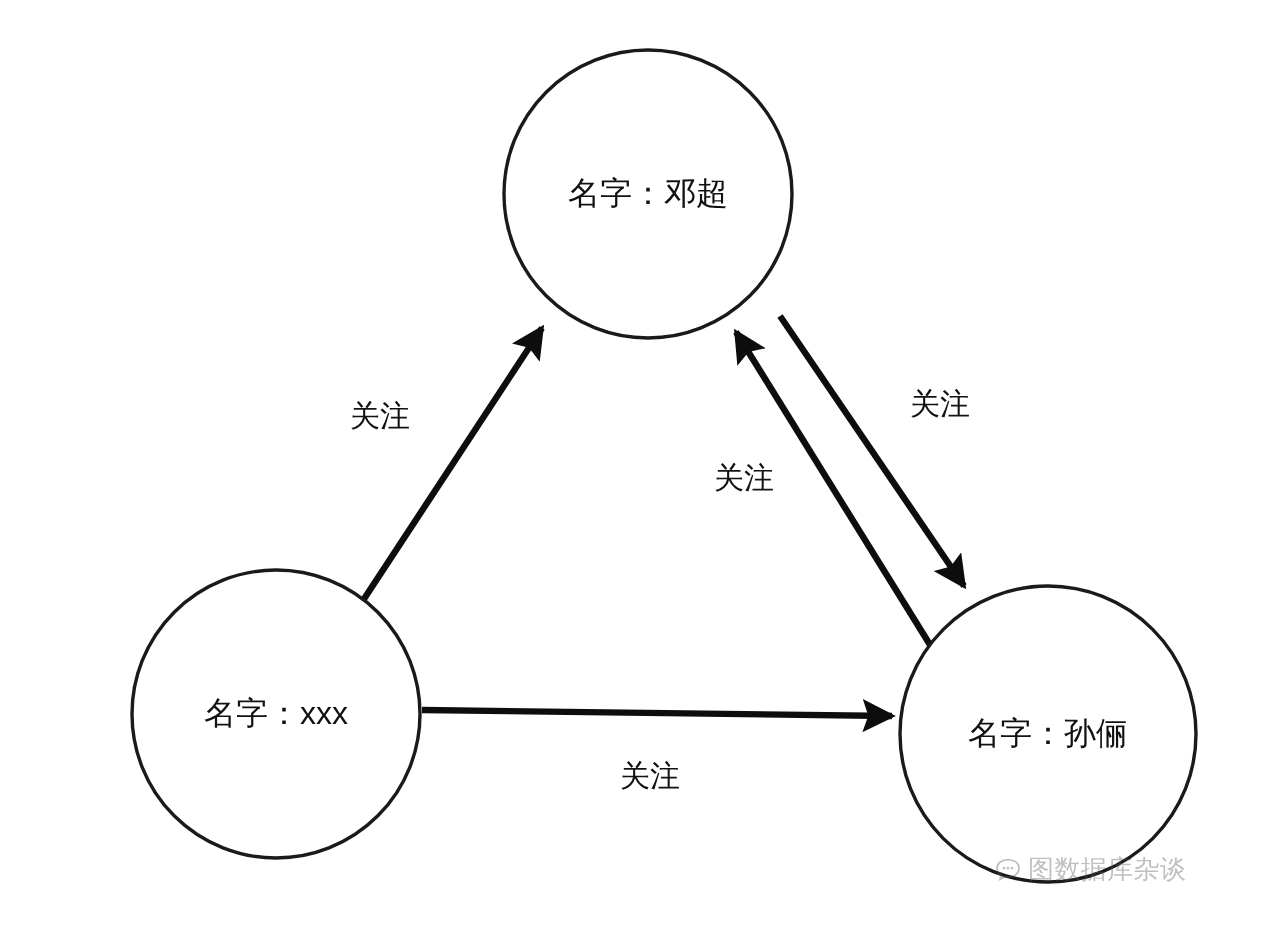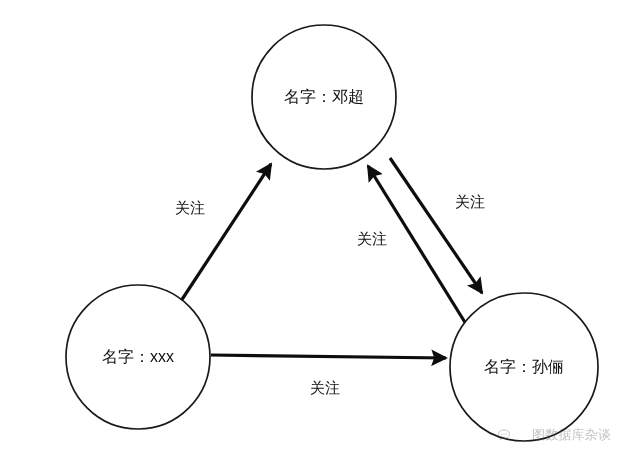--- a/index.html
+++ b/index.html
@@ -55,21 +55,21 @@
     text-anchor: middle;
     dominant-baseline: middle;
     font-weight: 500;
   }
   .watermark {
     position: absolute;
     left: 497px;
     top: 428px;
     display: flex;
     align-items: center;
-    gap: 21px;
+    gap: 3px;
     opacity: 0.38;
     font-family: "Liberation Sans", "DejaVu Sans", sans-serif;
     font-size: 13px;
     color: #5a5a5a;
     letter-spacing: 0.2px;
     white-space: nowrap;
   }
   .watermark-logo {
     width: 14px;
     height: 14px;

